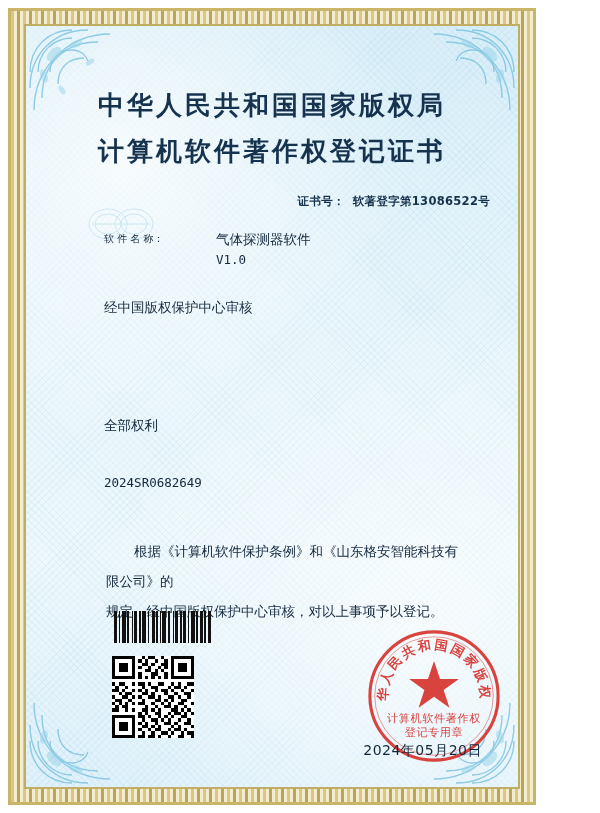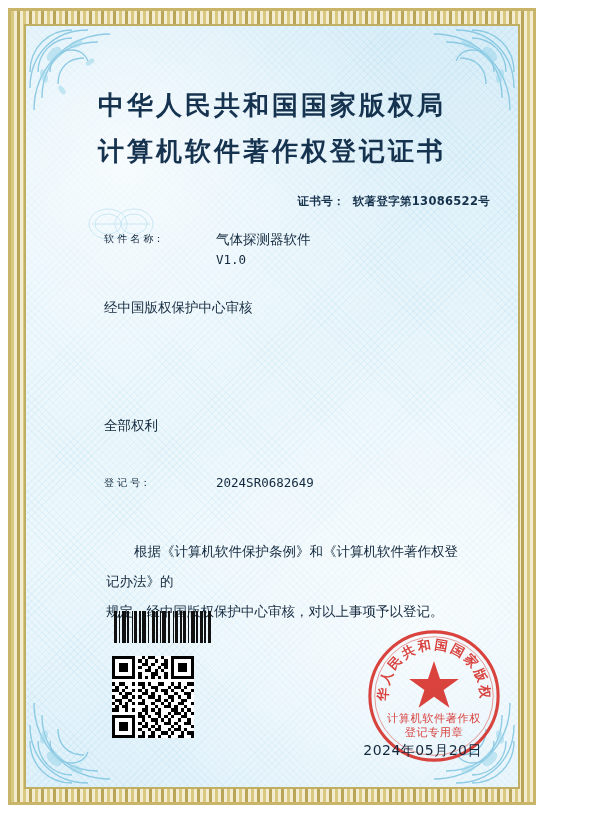--- a/index.html
+++ b/index.html
@@ -330,28 +330,27 @@
         <div class="field-row">
           <div class="field-value">全部权利</div>
         </div>
 
         <div class="gap-md"></div>
 
 
         <div class="gap-md"></div>
 
         <div class="field-row">
-          <div class="field-label">登 记 号：</div>
           <div class="field-value mono">2024SR0682649</div>
         </div>
 
       </div>
 
       <div class="statement">
-        <p class="indent">根据《计算机软件保护条例》和《计算机软件著作权登记办法》的</p>
+        <p class="indent">根据《计算机软件保护条例》和《山东格安智能科技有限公司》的</p>
         <p>规定，经中国版权保护中心审核，对以上事项予以登记。</p>
       </div>
 
       <div class="barcode">
         <span style="width:3px"></span>
           <span style="width:2px;background:transparent"></span>
         <span style="width:1px"></span>
           <span style="width:2px;background:transparent"></span>
         <span style="width:4px"></span>
           <span style="width:1px;background:transparent"></span>

